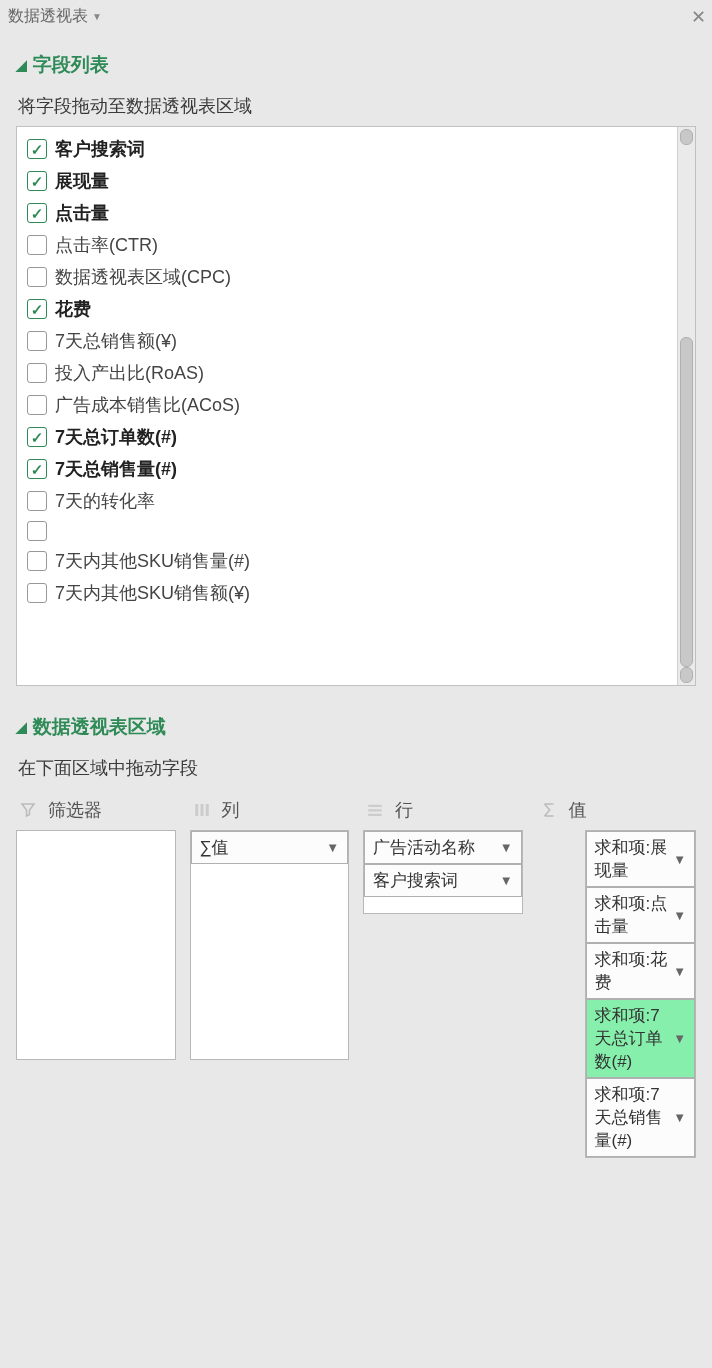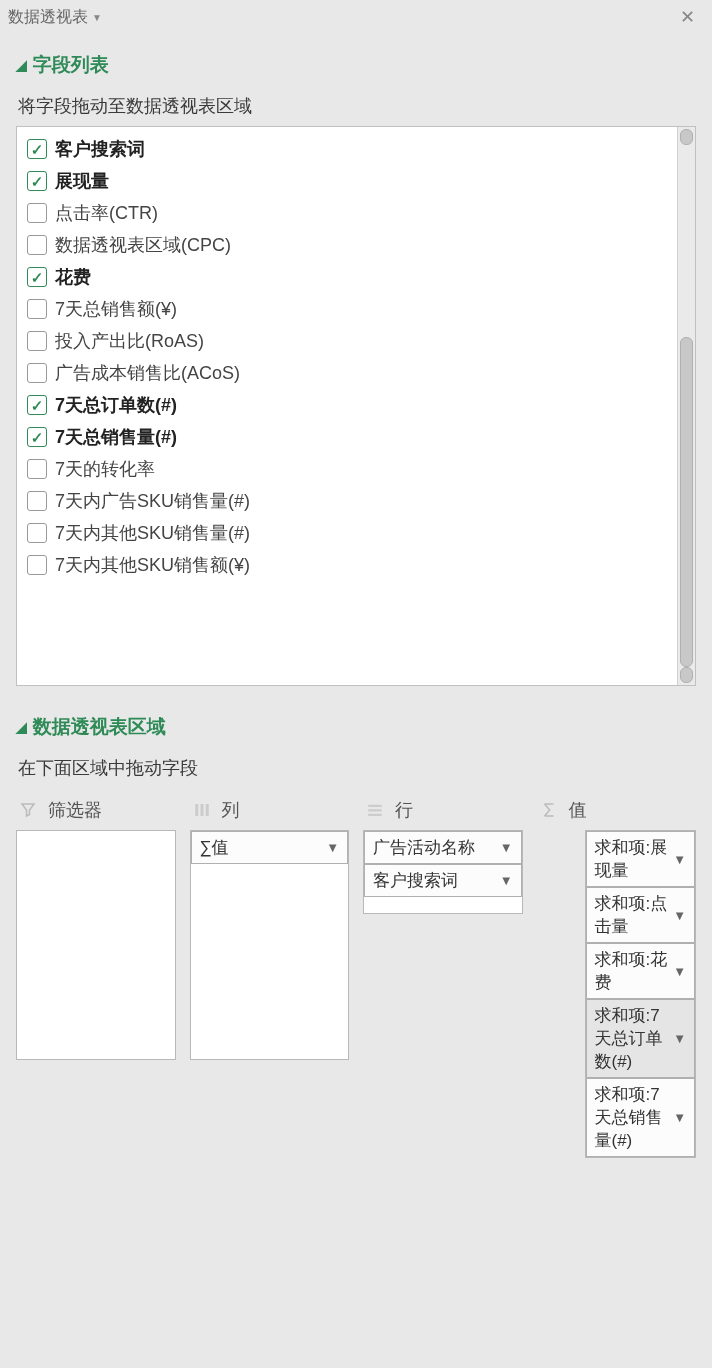--- a/index.html
+++ b/index.html
@@ -8,22 +8,22 @@
     background: #e8e8e8;
     width: 712px;
     height: 1368px;
     overflow: hidden;
     font-size: 17px;
     color: #444;
   }
   .panel-header {
     display: flex;
     justify-content: space-between;
-    align-items: center;
-    padding: 6px 17px 6px 8px;
+    align-items: flex-start;
+    padding: 6px 6px 6px 8px;
     color: #666;
     font-size: 16px;
   }
   .panel-title {
     display: flex;
     align-items: center;
     gap: 4px;
   }
   .close-x {
     color: #888;
@@ -151,21 +151,21 @@
     align-items: center;
     justify-content: space-between;
     border: 1px solid #b0b0b0;
     background: #fcfcfc;
     padding: 4px 8px;
     font-size: 17px;
     color: #333;
     margin: 0 0 0 0;
   }
   .drop-item.selected {
-    background: #e5e5e5;
+    background: #86efac;
   }
   .drop-item .arrow {
     color: #666;
     font-size: 13px;
   }
   .row-box { min-height: 84px; }
   .val-box { min-height: 200px; margin-left: 48px; }
   .bars-icon svg, .filter-icon svg, .sigma-icon svg, .cols-icon svg {
     width: 18px; height: 18px;
   }
@@ -196,20 +196,24 @@
     <div class="field-list-inner" id="field-list-inner">
         <div class="field-row">
           <div class="cb checked"></div>
           <span class="field-label bold">客户搜索词</span>
         </div>
         <div class="field-row">
           <div class="cb checked"></div>
           <span class="field-label bold">展现量</span>
         </div>
         <div class="field-row">
+          <div class="cb checked"></div>
+          <span class="field-label bold">点击量</span>
+        </div>
+        <div class="field-row">
           <div class="cb"></div>
           <span class="field-label">点击率(CTR)</span>
         </div>
         <div class="field-row">
           <div class="cb"></div>
           <span class="field-label">数据透视表区域(CPC)</span>
         </div>
         <div class="field-row">
           <div class="cb checked"></div>
           <span class="field-label bold">花费</span>
@@ -233,21 +237,20 @@
         <div class="field-row">
           <div class="cb checked"></div>
           <span class="field-label bold">7天总销售量(#)</span>
         </div>
         <div class="field-row">
           <div class="cb"></div>
           <span class="field-label">7天的转化率</span>
         </div>
         <div class="field-row">
           <div class="cb"></div>
-          <span class="field-label">7天内广告SKU销售量(#)</span>
         </div>
         <div class="field-row">
           <div class="cb"></div>
           <span class="field-label">7天内其他SKU销售量(#)</span>
         </div>
         <div class="field-row">
           <div class="cb"></div>
           <span class="field-label">7天内其他SKU销售额(¥)</span>
         </div>
       </div>

